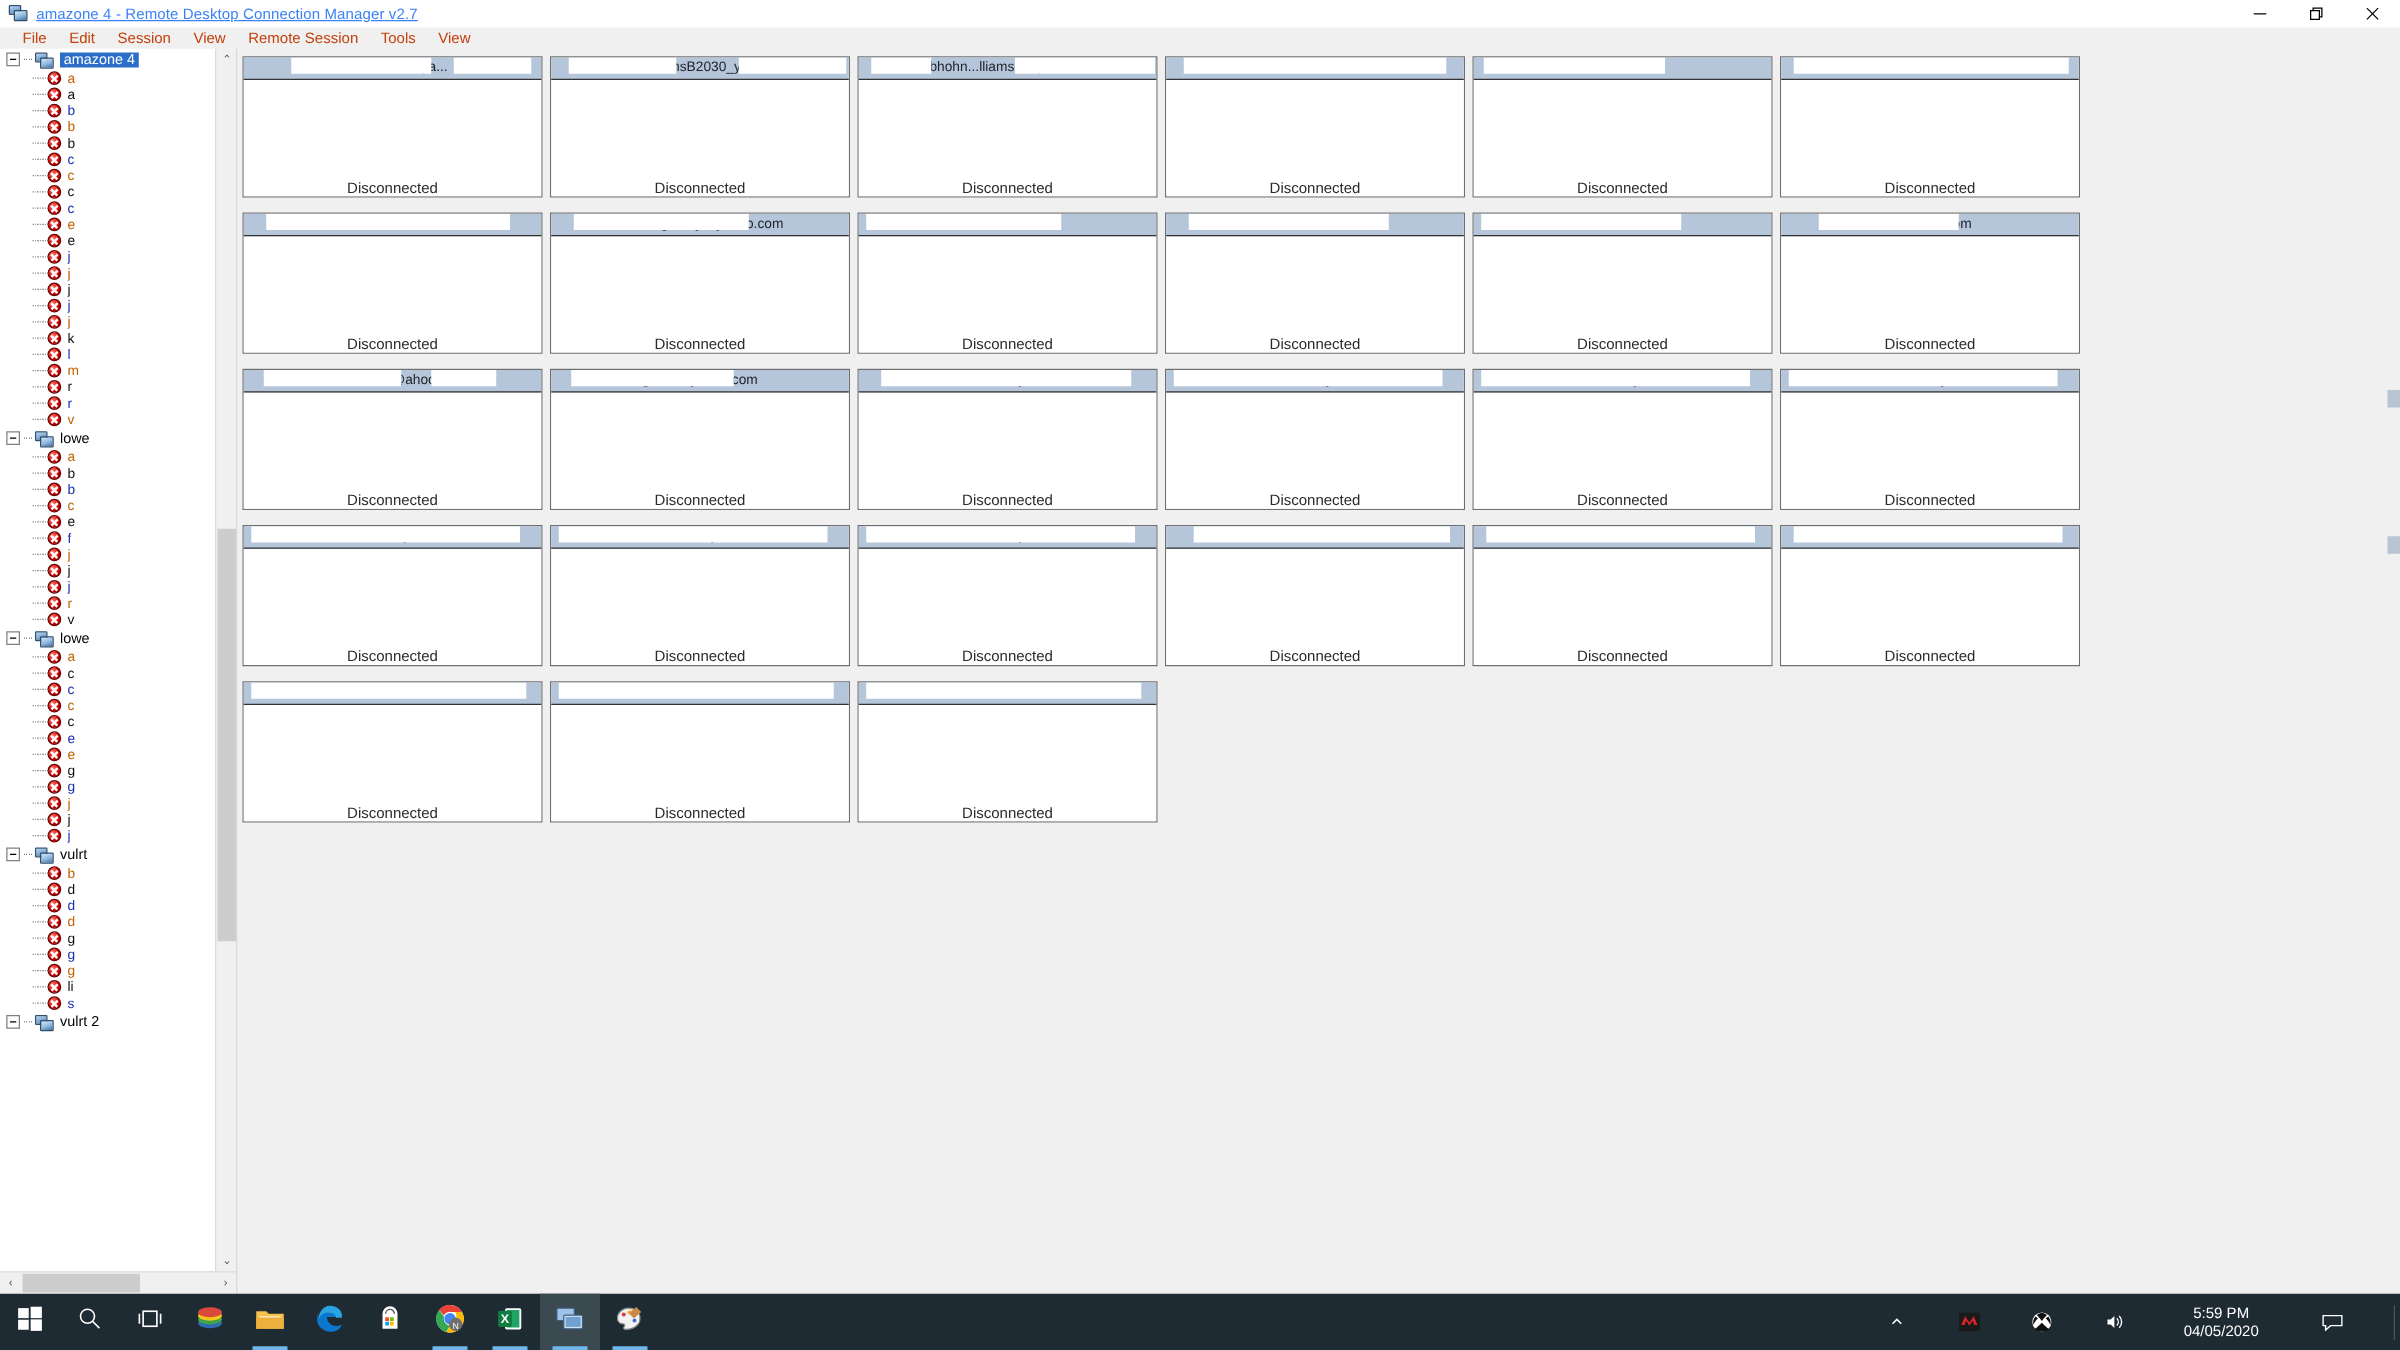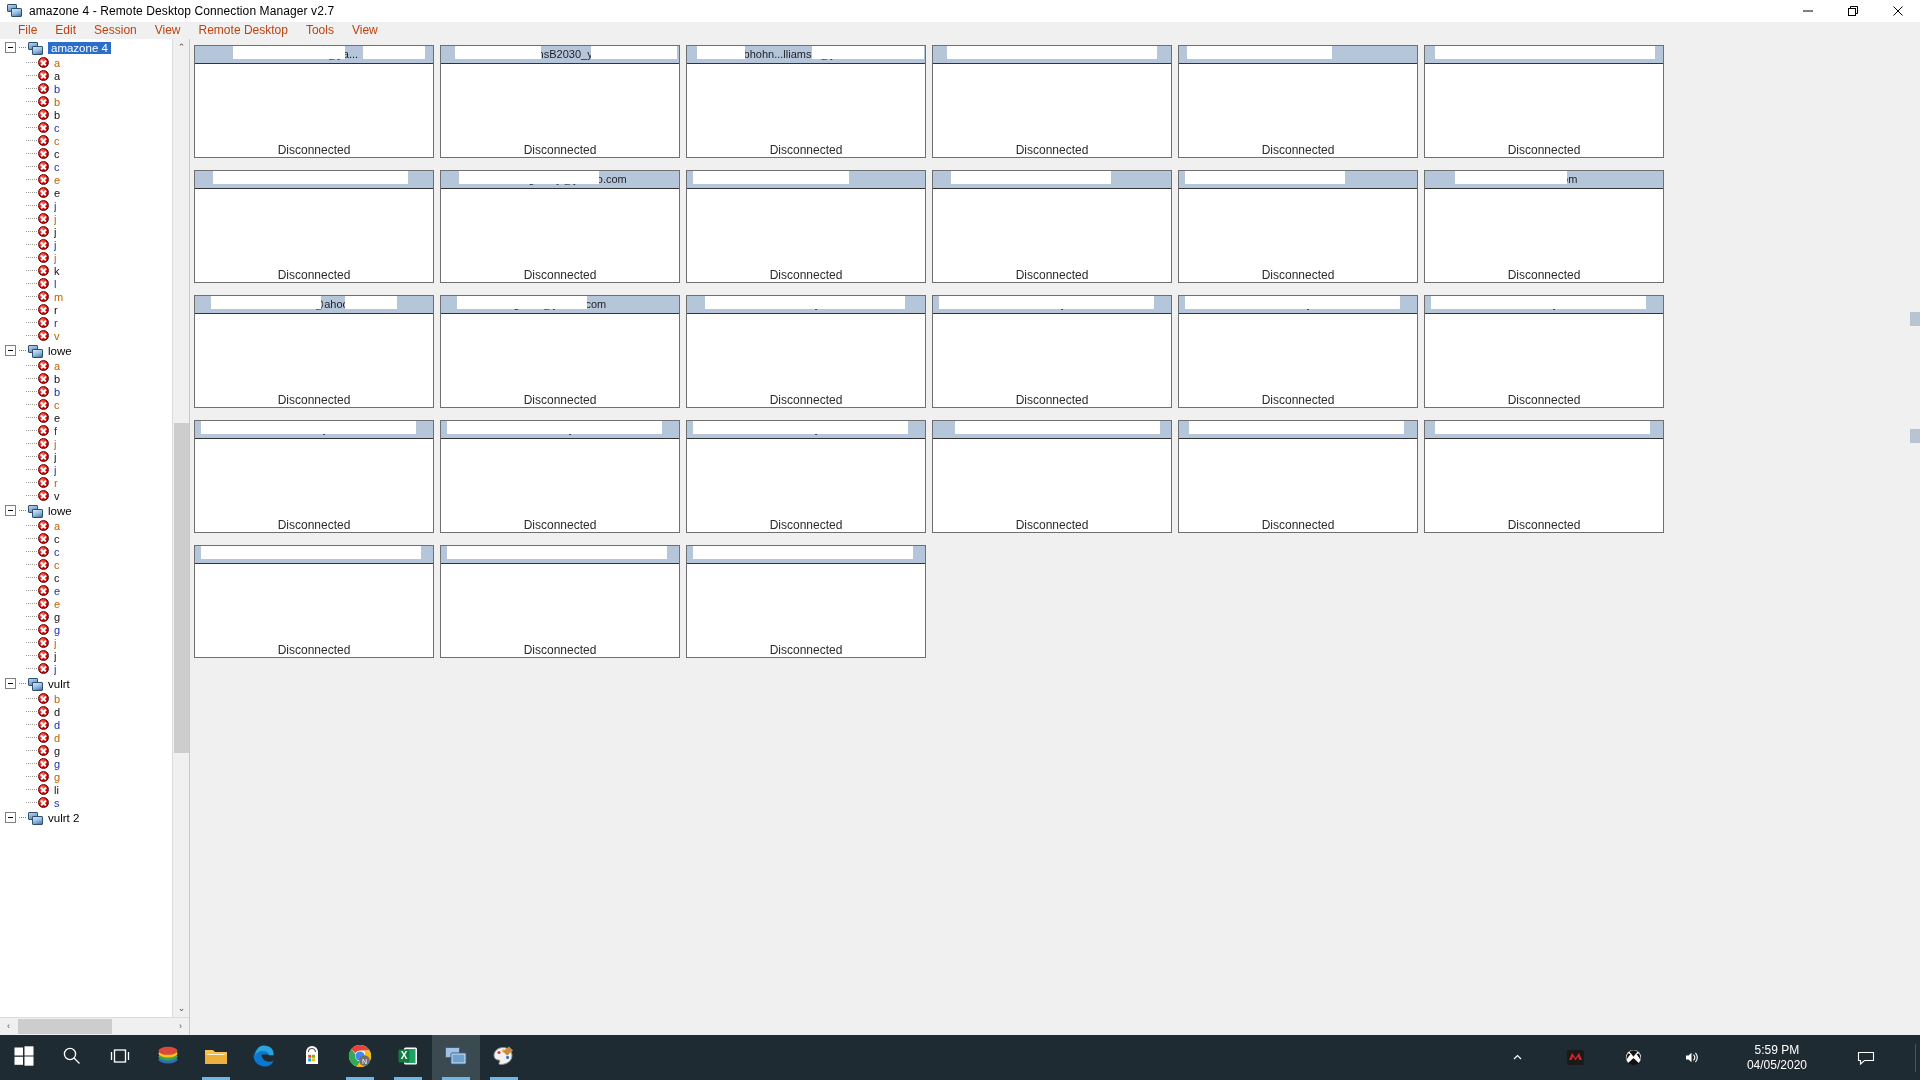--- a/index.html
+++ b/index.html
@@ -30,22 +30,23 @@
     position: relative; flex: none;
   }
   .mon {
     position: absolute; border: 1px solid #2f4f6f;
     background: linear-gradient(160deg,#bcd6ee 0%, #7da9d4 55%, #4d7ca8 100%);
   }
   .mon.back { left: 0; top: 1px; width: 10px; height: 8px; border-radius: 1px; }
   .mon.front { left: 4px; top: 5px; width: 11px; height: 9px; border-radius: 1px;
                background: linear-gradient(160deg,#d8e8f8 0%, #8fb8dd 55%, #43719e 100%); }
   .titlebar .title {
-    font-size: 12px; color: #000000; white-space: nowrap;
+    font-size: 12px; color: #3b82f6; white-space: nowrap;
     letter-spacing: 0.1px;
+    text-decoration: underline;
   }
   .winbtns { position: absolute; right: 0; top: 0; height: 22px; display: flex; }
   .winbtn {
     width: 45px; height: 22px;
     display: flex; align-items: center; justify-content: center;
   }
   .winbtn svg { display: block; }
 
   
   .menubar {
@@ -270,21 +271,21 @@
         </svg>
       </div>
     </div>
   </div>
 
   <div class="menubar" id="menubar">
       <div class="menuitem">File</div>
       <div class="menuitem">Edit</div>
       <div class="menuitem">Session</div>
       <div class="menuitem">View</div>
-      <div class="menuitem">Remote Desktop</div>
+      <div class="menuitem">Remote Session</div>
       <div class="menuitem">Tools</div>
       <div class="menuitem">View</div>
     </div>
 
   <div class="body-row">
 
     <div class="sidebar">
       <div class="tree-viewport">
         <div class="tree" id="tree">
             <div class="tree-group">

